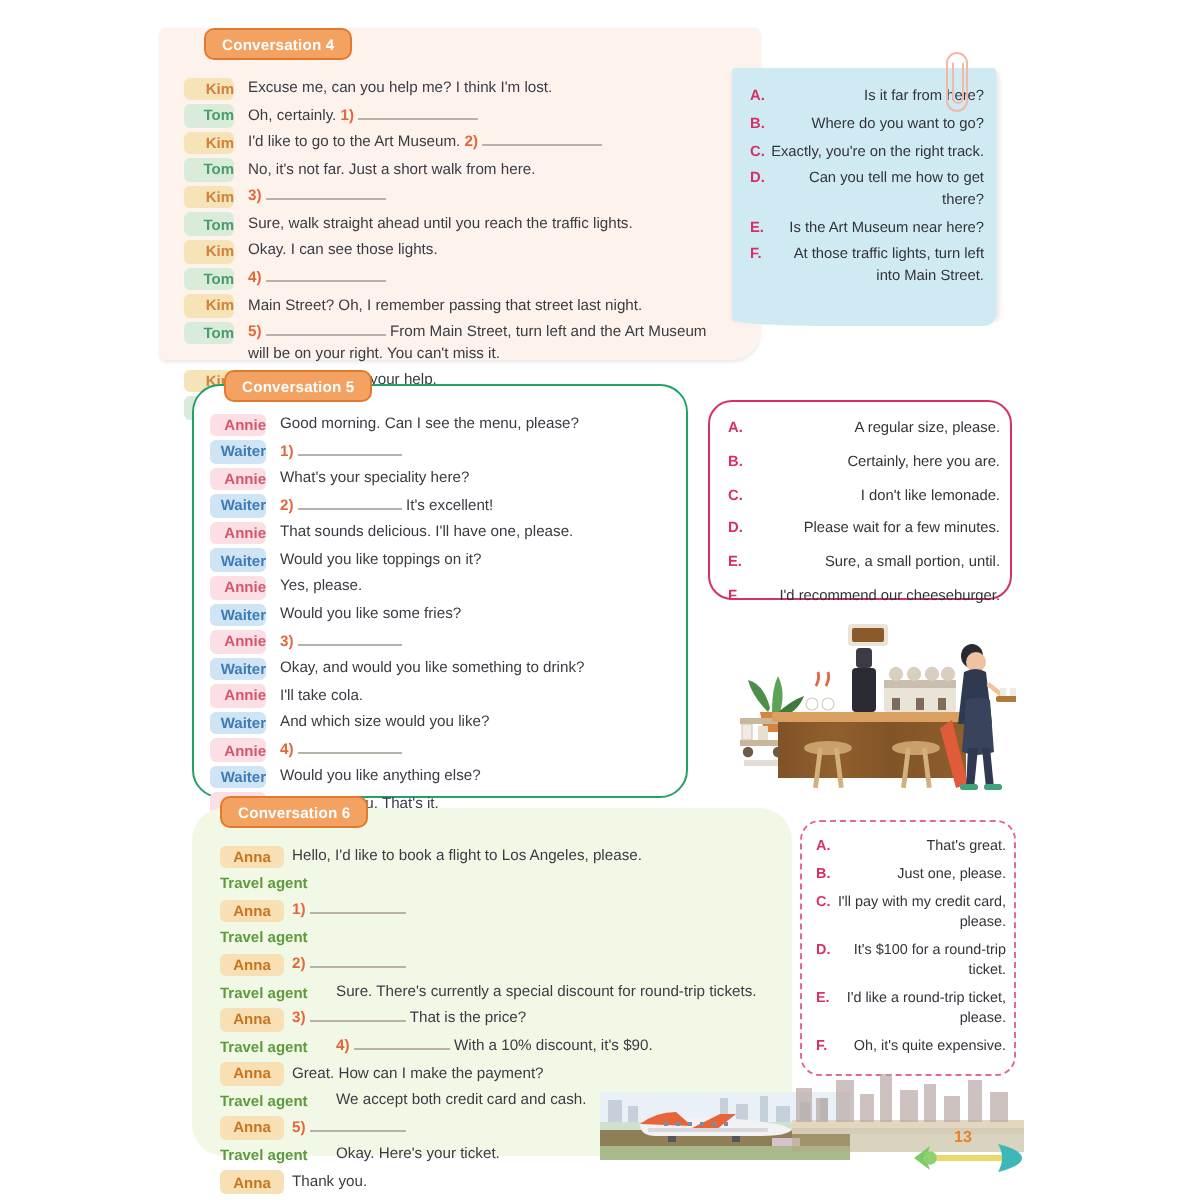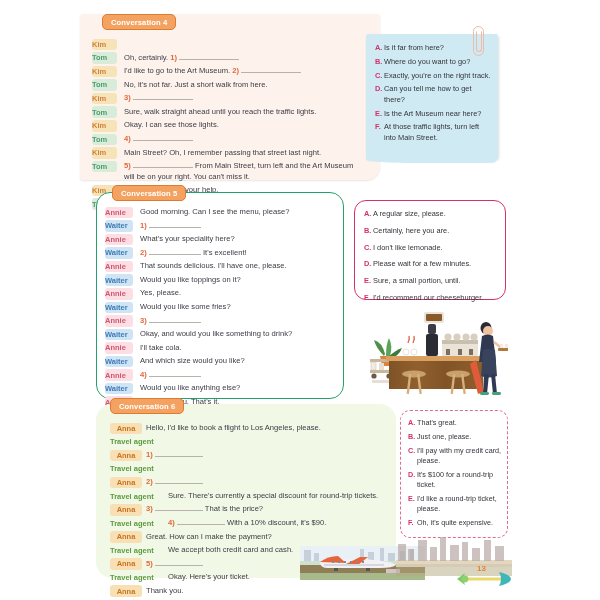--- a/index.html
+++ b/index.html
@@ -51,21 +51,21 @@
   .row {
     display: flex;
     align-items: flex-start;
     line-height: 13.2px;
     margin-bottom: 1.4px;
   }
   .spk {
     flex: 0 0 auto;
     font-size: 7.5px;
     font-weight: bold;
-    text-align: left;
+    text-align: right;
     padding: 1.2px 0 1.4px 0;
     border-radius: 3px;
     line-height: 9px;
     margin-top: .6px;
   }
   .line {
     font-size: 7.6px;
     color: #3b3b44;
     padding-left: 7px;
     white-space: nowrap;
@@ -115,21 +115,21 @@
     border-radius: 0 0 4px 4px;
   }
   .opt {
     display: flex;
     font-size: 7.4px;
     line-height: 10.4px;
     margin-bottom: 3.4px;
     color: #33333b;
   }
   .opt .lt { font-weight: bold; flex: 0 0 9px; }
-  .opt .tx { flex: 1; }
+  .opt .tx { flex: 1; text-align: right; }
 
   
   .greenbox {
     position: absolute; inset: 0;
     border: 1.6px solid #25a06a;
     border-radius: 14px;
     background: #ffffff;
   }
   .c5 .spk { width: 28px; }
   .c5 .spk.a { background:#fbdfe4; color:#d2566e; }
@@ -181,20 +181,21 @@
 <body>
 
 <div class="page">
 
   <div class="conv" style="left:80px; top:14px; width:300px; height:166px;">
     <div class="sheet"></div>
     <div class="conv-label">Conversation 4</div>
     <div class="dlg c4" id="c4-dialogue" style="left:12px; top:24px; right:8px;">
         <div class="row">
           <div class="spk a">Kim</div>
+          <div class="line"><span>Excuse me, can you help me? I think I'm lost.</span></div>
         </div>
         <div class="row">
           <div class="spk b">Tom</div>
           <div class="line"><span>Oh, certainly. </span><span class="num">1) </span><span class="blank" style="width: 60px;"></span></div>
         </div>
         <div class="row">
           <div class="spk a">Kim</div>
           <div class="line"><span>I'd like to go to the Art Museum. </span><span class="num">2) </span><span class="blank" style="width: 60px;"></span></div>
         </div>
         <div class="row">

